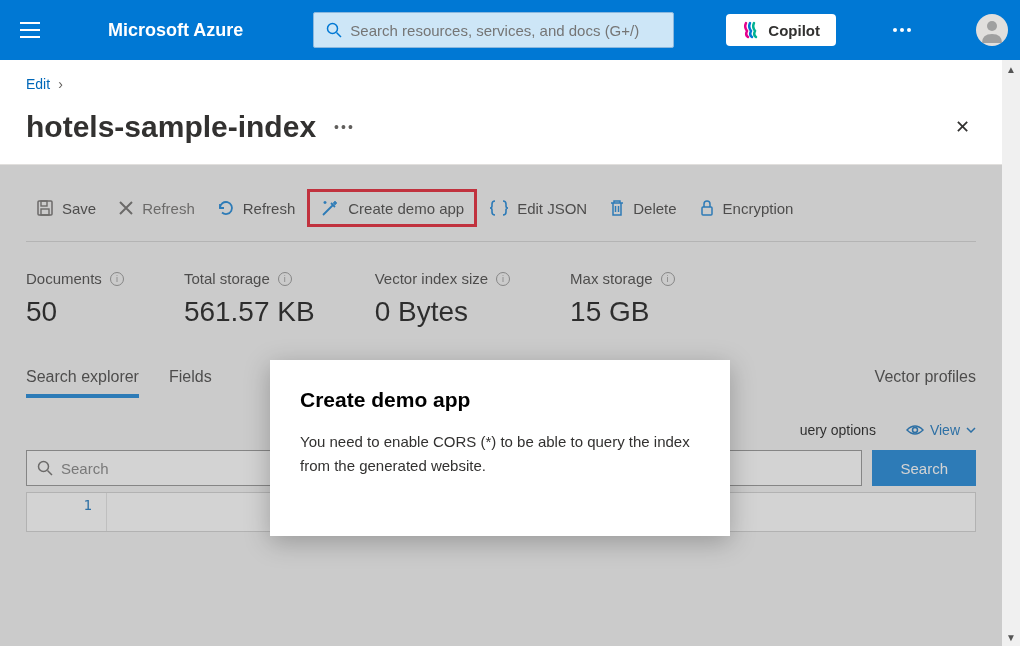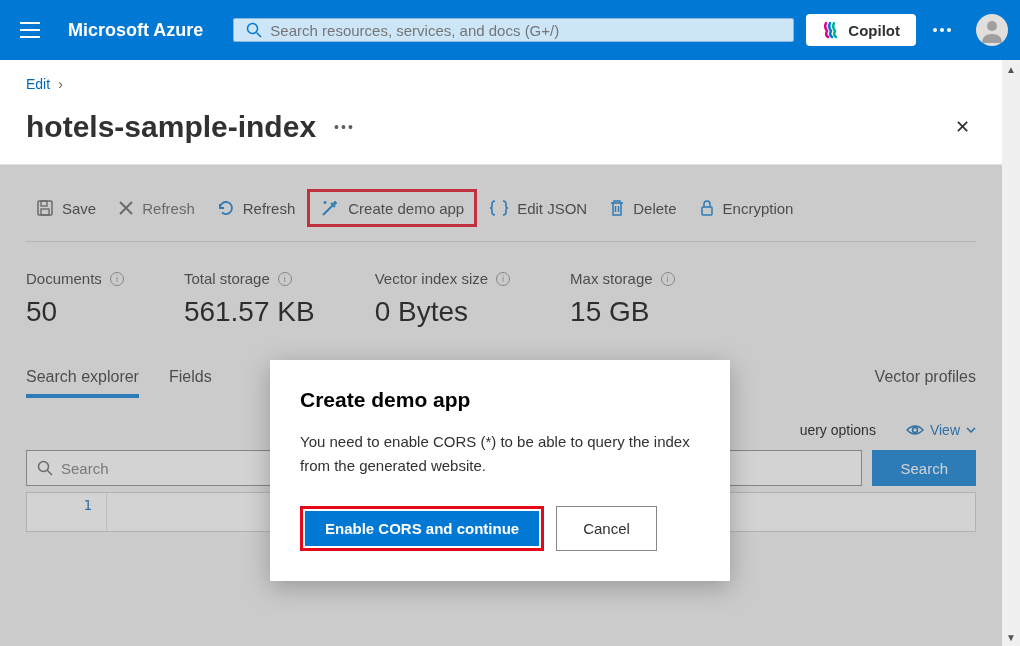--- a/index.html
+++ b/index.html
@@ -1,22 +1,22 @@
 <!DOCTYPE html>
 <html><head>
 <meta charset="utf-8">
 <style>
 * { box-sizing: border-box; margin: 0; padding: 0; font-family: "Segoe UI", -apple-system, sans-serif; }
 body { width: 1020px; height: 646px; overflow: hidden; position: relative; background: #fff; }
 
 
-.header { height: 60px; background: #0078d4; display: flex; align-items: center; padding: 0 12px; }
+.header { height: 60px; background: #0078d4; display: flex; align-items: center; padding: 0 12px; gap: 40px; }
 .hamburger { color: #fff; padding: 8px; cursor: pointer; }
 .brand { color: #fff; font-size: 18px; font-weight: 600; margin-left: 20px; }
-.search-box { flex: 1; margin: 0 12px 0 30px; background: #cde6f7; border-radius: 2px; height: 24px; display: flex; align-items: center; padding: 0 12px; border: 1px solid #8bb8de; }
+.search-box { flex: 1; margin: 0 12px 0 30px; background: #cde6f7; border-radius: 2px; height: 36px; display: flex; align-items: center; padding: 0 12px; border: 1px solid #8bb8de; }
 .search-box input { flex: 1; border: none; background: transparent; font-size: 15px; outline: none; color: #333; }
 .copilot-btn { background: #fff; border-radius: 4px; padding: 7px 16px; display: flex; align-items: center; gap: 8px; font-weight: 600; font-size: 15px; color: #323130; }
 .dots-btn { color: #fff; padding: 10px 16px; cursor: pointer; }
 .avatar { width: 32px; height: 32px; border-radius: 50%; background: #e1dfdd; margin-left: 8px; display:flex; align-items:center; justify-content:center; }
 
 
 .content-wrapper { position: absolute; top: 60px; left: 0; right: 18px; bottom: 0; display:flex; flex-direction:column; }
 .scrollbar { position:absolute; top:60px; right:0; bottom:0; width:18px; background:#f0f0f0; display:flex; flex-direction:column; }
 .scrollbar-arrow { height:18px; display:flex; align-items:center; justify-content:center; color:#555; font-size:10px; }
 .scrollbar-track { flex:1; }
@@ -251,19 +251,13 @@
       <div class="line-gutter">1</div>
     </div>
 
     <div class="dim-overlay"></div>
   </div>
 </div>
 
 <div class="modal">
   <div class="modal-title">Create demo app</div>
   <div class="modal-text">You need to enable CORS (*) to be able to query the index from the generated website.</div>
-  <div class="modal-buttons">
-    <div class="primary-wrap">
-      <button class="btn-primary">Enable CORS and continue</button>
-    </div>
-    <button class="btn-secondary">Cancel</button>
-  </div>
 </div>
 
 </body></html>

